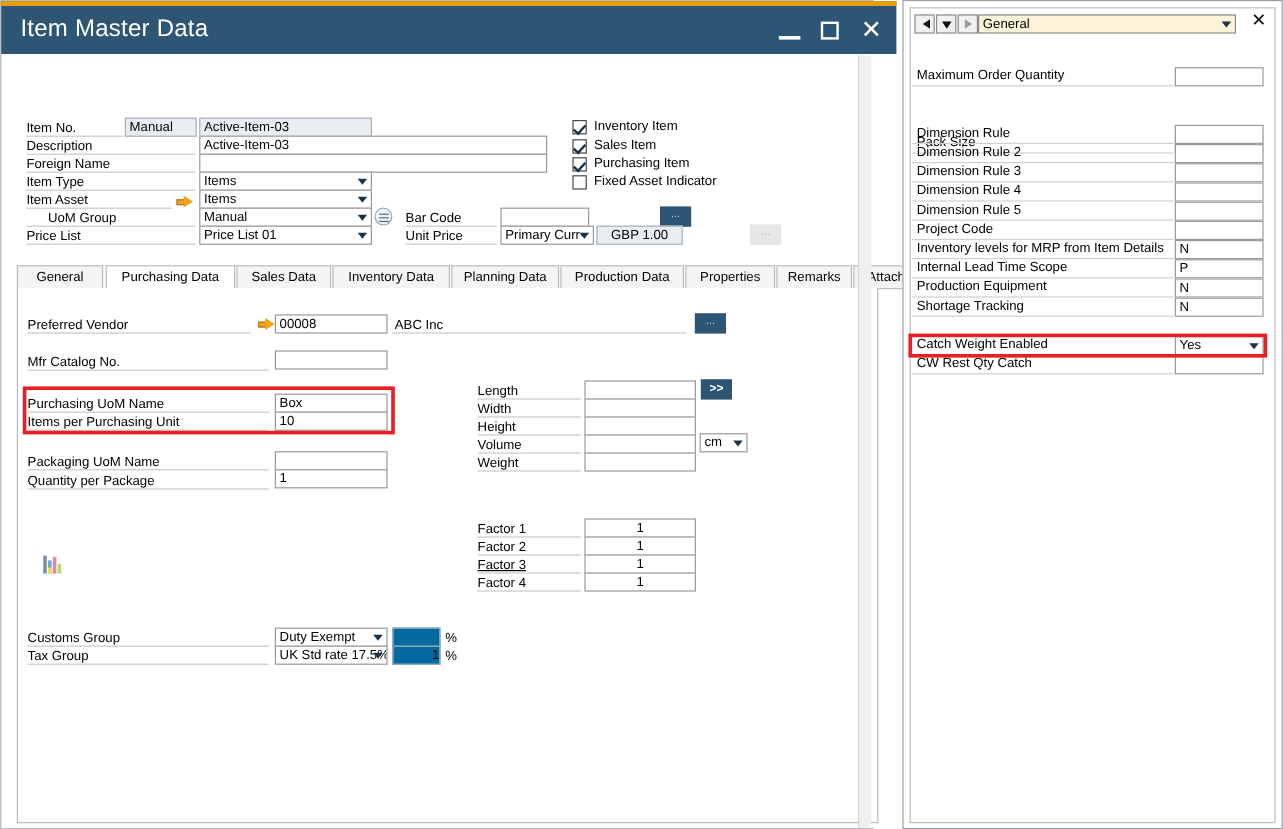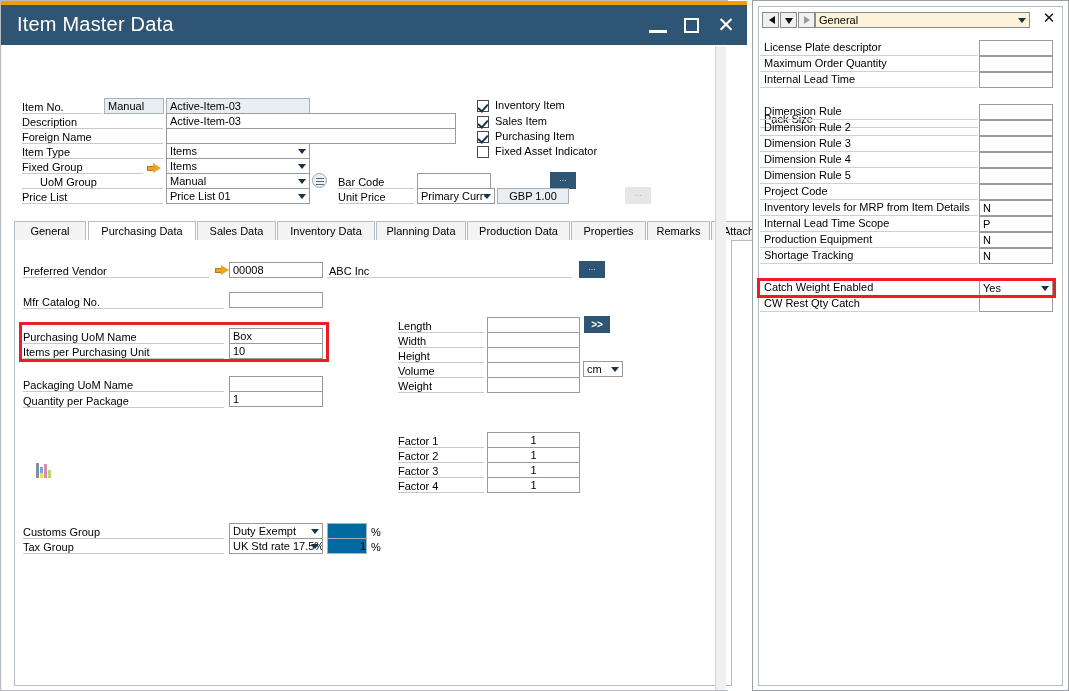--- a/index.html
+++ b/index.html
@@ -172,21 +172,21 @@
       <div class="underline" style="left:20px;top:98px;width:141px;"></div>
       <div class="fld" style="left:164px;top:83px;width:290px;"></div>
 
       <div class="lbl" style="left:20px;top:101px;">Item Type</div>
       <div class="underline" style="left:20px;top:113px;width:141px;"></div>
       <div class="combo" style="left:164px;top:98px;width:144px;">
         <span>Items</span>
         <span class="car"></span>
       </div>
 
-      <div class="lbl" style="left:20px;top:116px;">Fixed Group</div>
+      <div class="lbl" style="left:20px;top:116px;">Item Asset</div>
       <div class="underline" style="left:20px;top:128px;width:121px;"></div>
       <div class="arrow-gold" style="left:145px;top:118px;"></div>
       <div class="combo" style="left:164px;top:113px;width:144px;">
         <span>Items</span>
         <span class="car"></span>
       </div>
 
       <div class="lbl" style="left:20px;top:131px;margin-left:18px;">UoM Group</div>
       <div class="underline" style="left:20px;top:143px;width:141px;"></div>
       <div class="combo" style="left:164px;top:128px;width:144px;">
@@ -307,21 +307,21 @@
       <div class="fld num" style="left:485px;top:332px;width:93px;"></div>
 
       <div class="lbl" style="left:396px;top:390px;">Factor 1</div>
       <div class="underline" style="left:396px;top:402px;width:86px;"></div>
       <div class="fld num" style="left:485px;top:387px;width:93px;">1</div>
 
       <div class="lbl" style="left:396px;top:405px;">Factor 2</div>
       <div class="underline" style="left:396px;top:417px;width:86px;"></div>
       <div class="fld num" style="left:485px;top:402px;width:93px;">1</div>
 
-      <div class="lbl" style="left:396px;top:420px;">Factor 3</div>
+      <div class="lbl" style="left:396px;top:420px;text-decoration:underline;">Factor 3</div>
       <div class="underline" style="left:396px;top:432px;width:86px;"></div>
       <div class="fld num" style="left:485px;top:417px;width:93px;">1</div>
 
       <div class="lbl" style="left:396px;top:435px;">Factor 4</div>
       <div class="underline" style="left:396px;top:447px;width:86px;"></div>
       <div class="fld num" style="left:485px;top:432px;width:93px;">1</div>
 
       <div class="lbl" style="left:21px;top:481px;">Customs Group</div>
       <div class="underline" style="left:21px;top:493px;width:201px;"></div>
       <div class="combo" style="left:227px;top:478px;width:94px;">
@@ -357,32 +357,22 @@
   </div>
   <div class="navbtn" style="left:798px;">
     <div class="tri" style="margin-left:-3px;margin-top:-4px;width:0;height:0;border-top:4px solid transparent;border-bottom:4px solid transparent;border-left:6px solid #9a9a9a;"></div>
   </div>
   <div id="rp-combo">
     <span>General</span>
     <span class="car"></span>
   </div>
   <div id="rp-close">✕</div>
 
-  <div class="rp-row" style="top:40px;">
-    <div class="rp-lbl">License Plate descriptor</div>
-    <div class="rp-sep"></div>
-    <div class="rp-fld"></div>
-  </div>
   <div class="rp-row" style="top:56px;">
     <div class="rp-lbl">Maximum Order Quantity</div>
-    <div class="rp-sep"></div>
-    <div class="rp-fld"></div>
-  </div>
-  <div class="rp-row" style="top:72px;">
-    <div class="rp-lbl">Internal Lead Time</div>
     <div class="rp-sep"></div>
     <div class="rp-fld"></div>
   </div>
   <div class="rp-row" style="top:100px;margin-top:12px;">
     <div class="rp-lbl">Pack Size</div>
     <div class="rp-sep"></div>
     <div class="rp-fld"></div>
   </div>
   <div class="rp-row" style="top:104px;">
     <div class="rp-lbl">Dimension Rule</div>

